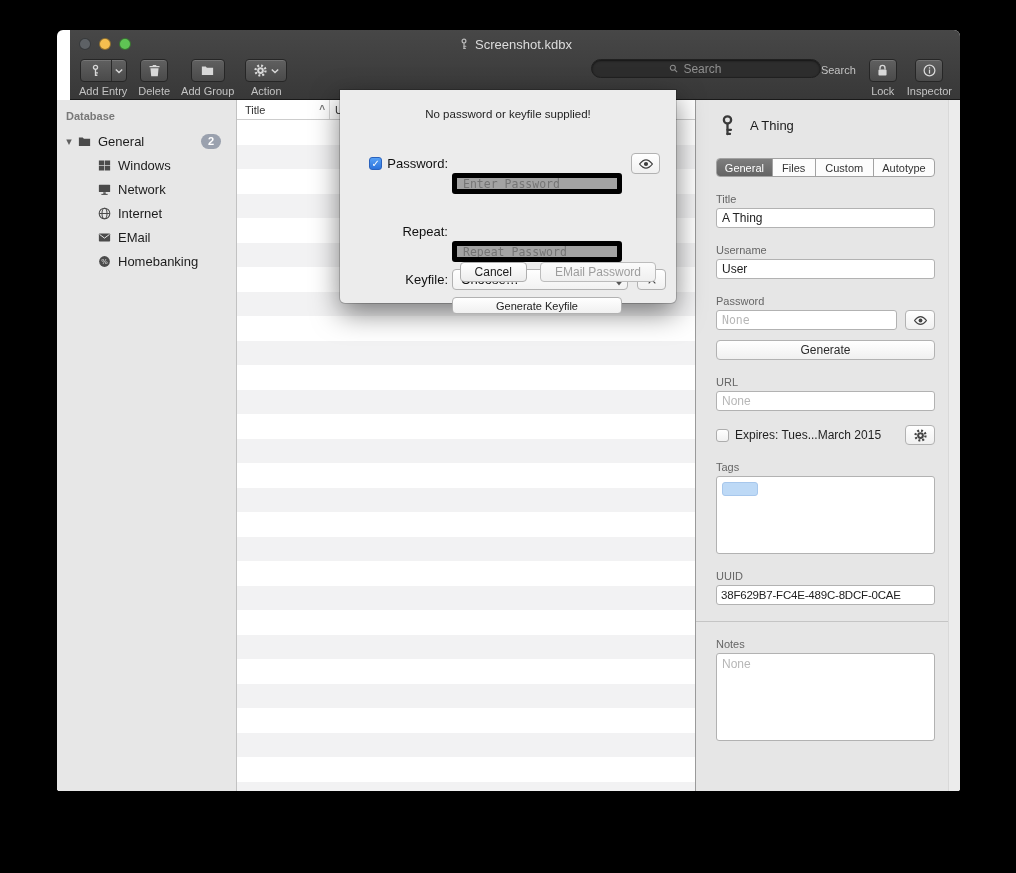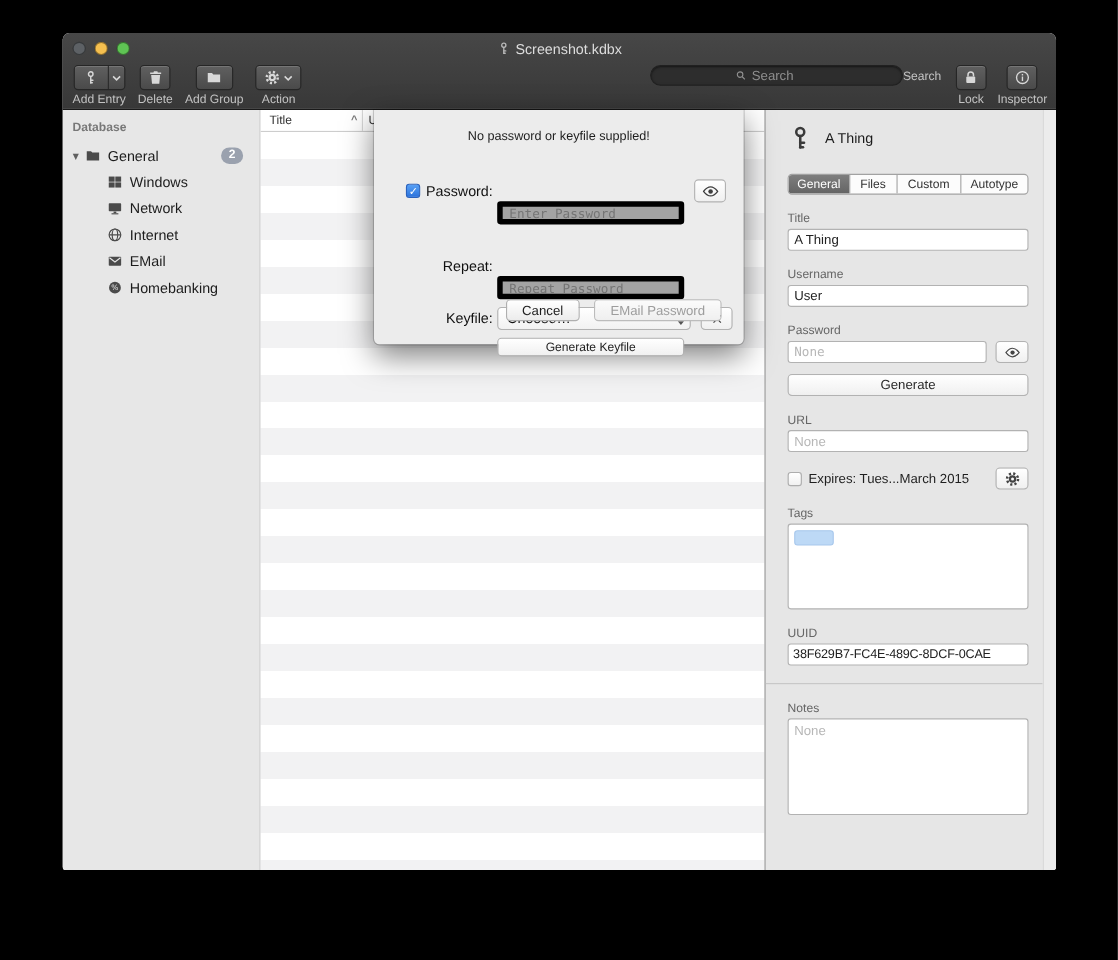--- a/index.html
+++ b/index.html
@@ -3,21 +3,21 @@
 <meta charset="utf-8">
 <style>
   * { margin:0; padding:0; box-sizing:border-box; }
   html,body { width:1016px; height:873px; background:#000; font-family:"Liberation Sans",sans-serif; overflow:hidden; }
 
   .window { position:absolute; left:57px; top:30px; width:903px; height:761px;
             border-radius:6px 6px 3px 3px; overflow:hidden; background:#fff;
             box-shadow:0 20px 55px rgba(0,0,0,.75); }
 
   
-  .header { position:absolute; left:0; top:0; right:0; height:70px;
+  .header { position:absolute; left:13px; top:0; right:0; height:70px;
             background:linear-gradient(#474747,#383838); border-bottom:1px solid #191919; }
   .titlebar { height:28px; position:relative; display:flex; align-items:center; justify-content:center; }
   .traffic { position:absolute; left:9px; top:8px; display:flex; gap:8px; }
   .light { width:12px; height:12px; border-radius:50%; border:1px solid rgba(0,0,0,.4); }
   .light.close { background:#5d6165; }
   .light.min   { background:#f5bf4f; }
   .light.zoom  { background:#5fc454; }
   .wtitle { display:flex; align-items:center; gap:5px; color:#dcdcdc; font-size:13px; }
   .wtitle svg { width:12px; height:12px; color:#b9b9b9; }
 
@@ -93,21 +93,21 @@
   .checkbox.checked { background:linear-gradient(#57a0f5,#2c73dc); border-color:#2a62bd; }
   .tags-box { height:78px; background:#fff; border:1px solid #b2b2b2; border-radius:3px; padding:5px; }
   .tag-token { width:36px; height:14px; background:#bdd9f6; border:1px solid #a7c7ec; border-radius:3px; }
   .uuid-field { font-size:11.5px; letter-spacing:-0.2px; padding:0 4px; }
   .insp-sep { border-top:1px solid #c5c5c5; margin:16px -13px 0 -20px; }
   .notes-area { width:100%; height:88px; border:1px solid #b2b2b2; border-radius:3px; background:#fff;
                 font-size:12px; color:#222; padding:3px 5px; resize:none; font-family:inherit; outline:none; }
   .notes-area::placeholder { color:#b7b7b7; }
 
   
-  .dialog { position:absolute; left:283px; top:70px; width:336px; height:213px; background:#ececec;
+  .dialog { position:absolute; left:283px; top:60px; width:336px; height:213px; background:#ececec;
             border-radius:0 0 5px 5px; z-index:50; padding-top:18px;
             box-shadow:0 10px 28px rgba(0,0,0,.5), 0 0 0 1px rgba(0,0,0,.18); }
   .dlg-msg { text-align:center; font-size:11.5px; color:#1e1e1e; margin-bottom:13px; }
   .dlg-row { display:flex; align-items:center; padding-left:20px; margin-bottom:7px; }
   .dlg-label { width:88px; display:flex; align-items:center; justify-content:flex-end; gap:5px; font-size:13px; color:#111; flex:none; }
   .dlg-field { width:170px; height:21px; margin-left:4px; border:5px solid #000000; border-radius:3px; background:#a3a3a3;
                padding:0 6px; outline:none; color:#222;margin-top:40px; }
   .dlg-btn { width:29px; height:21px; margin-left:9px; background:linear-gradient(#ffffff,#f0f0f0); border:1px solid #b2b2b2;
              border-radius:4px; display:flex; align-items:center; justify-content:center; color:#3d3d3d; flex:none; }
   .dlg-btn svg { width:16px; height:16px; }

